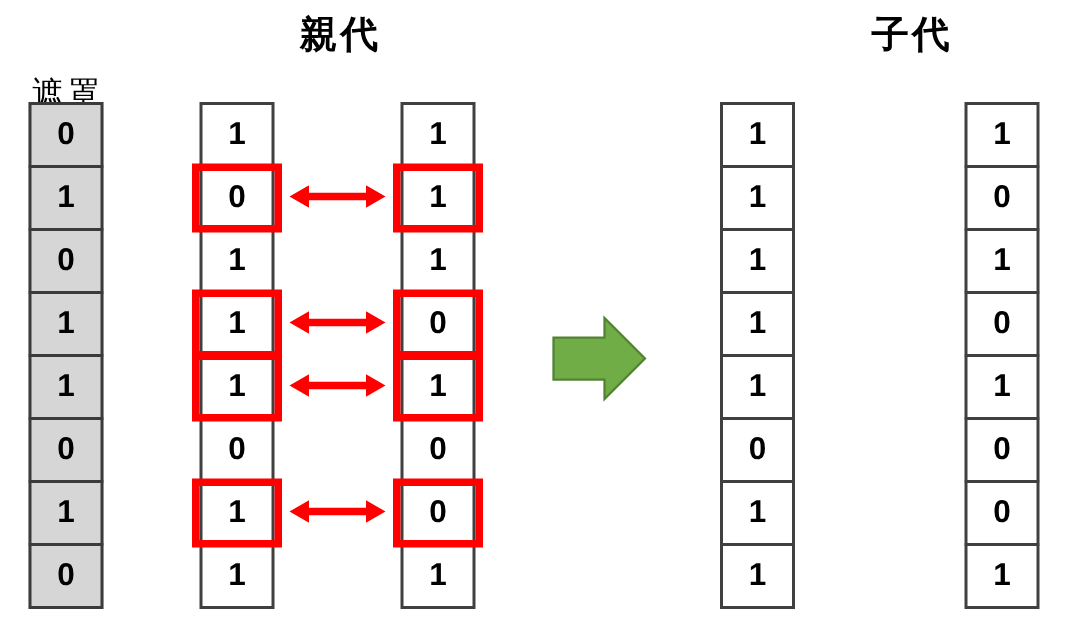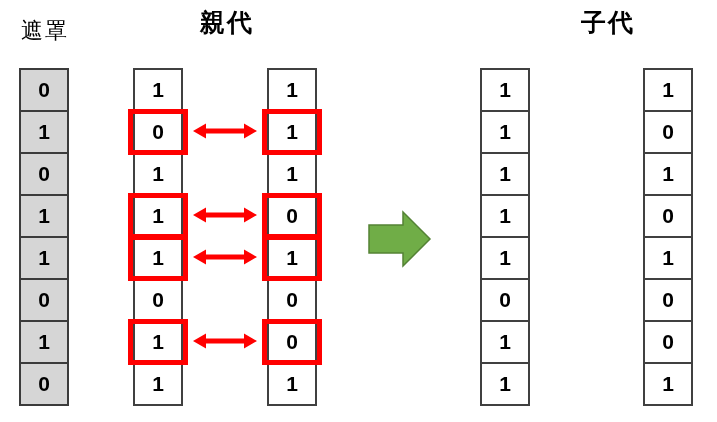--- a/index.html
+++ b/index.html
@@ -7,21 +7,21 @@
     position:relative; width:717px; height:422px; background:#ffffff;
     font-family:"Liberation Sans","DejaVu Sans",sans-serif; overflow:hidden;
   }
   .title {
     position:absolute; top:6px; width:70px; text-align:center;
     font-size:25px; font-weight:bold; color:#000; letter-spacing:2px; white-space:nowrap;
   }
   #parents-title  { left:192px; }
   #children-title { left:573px; }
   #mask-label {
-    position:absolute; left:21px; top:16px; font-size:22px; color:#000;
+    position:absolute; left:21px; top:48px; font-size:22px; color:#000;
     letter-spacing:2px; white-space:nowrap;
   }
   .col { position:absolute; top:68px; width:50px; height:340px; }
   .cell {
     position:absolute; left:0; width:50px; height:44px; box-sizing:border-box;
     border:2px solid #404040; background:#ffffff;
     display:flex; align-items:center; justify-content:center;
     font-size:21px; font-weight:bold; color:#000;
   }
   .cell:nth-child(1){top:0}   .cell:nth-child(2){top:42px}

